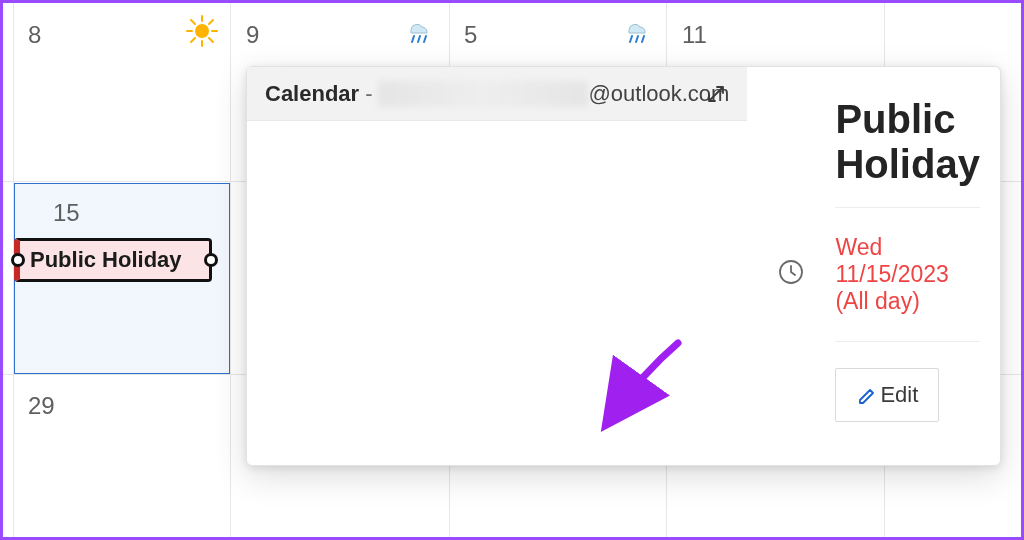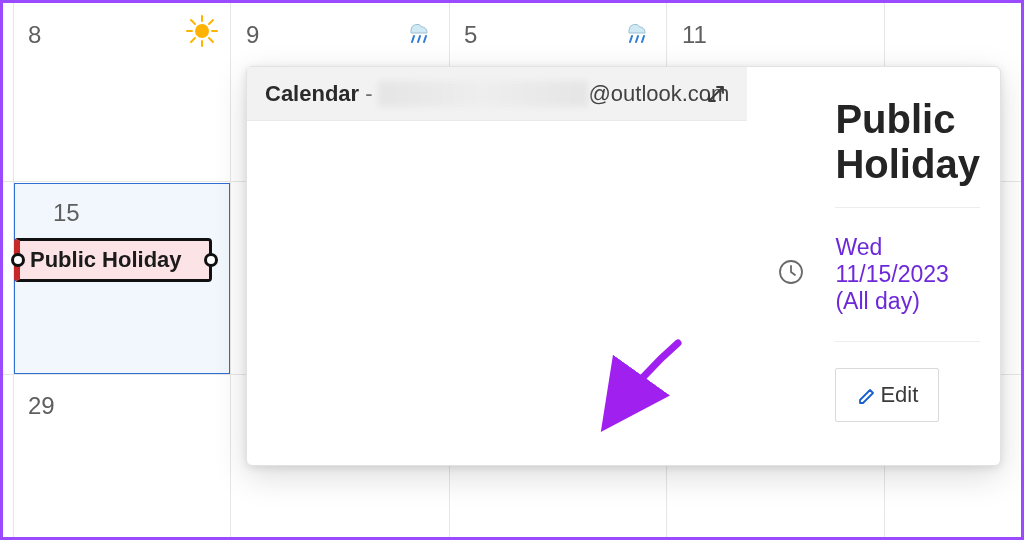--- a/index.html
+++ b/index.html
@@ -114,21 +114,21 @@
   .thin-sep {
     border: none;
     border-top: 1px solid #ededed;
     margin: 0;
   }
   .time-row {
     display: flex;
     align-items: center;
     padding: 26px 0;
     font-size: 23px;
-    color: #6d28d9;
+    color: #ef4444;
   }
   .clock-icon-wrap {
     position: absolute;
     left: 30px;
     color: #6a6a6a;
   }
   .buttons-row {
     display: flex;
     gap: 14px;
     padding-top: 26px;

